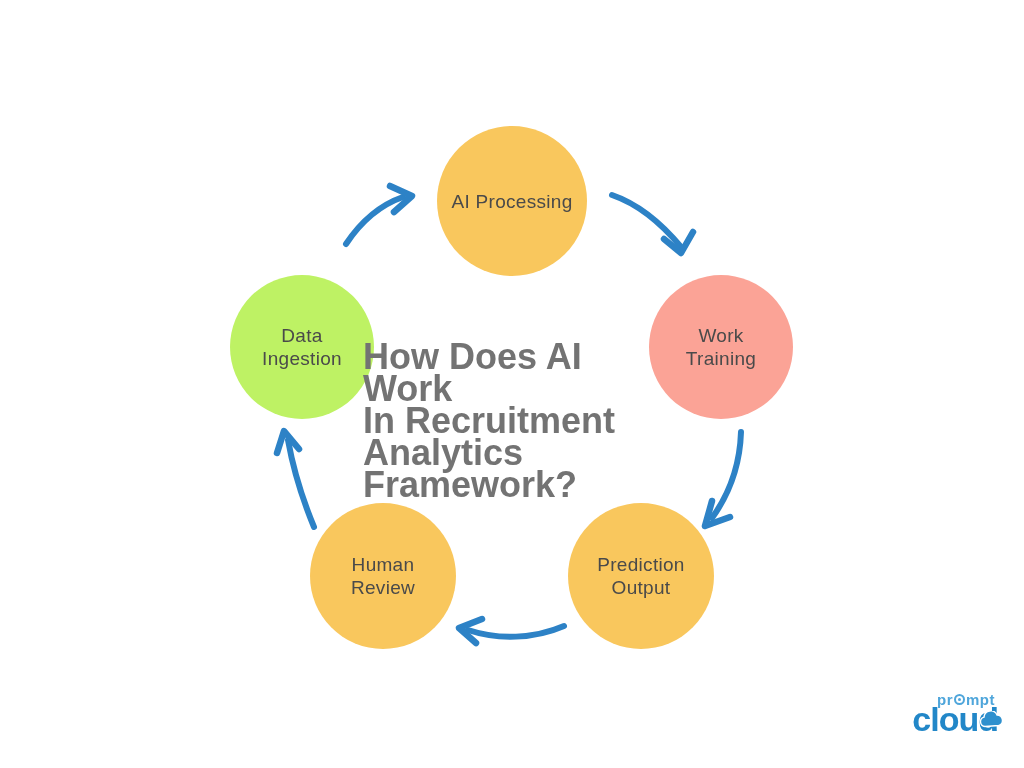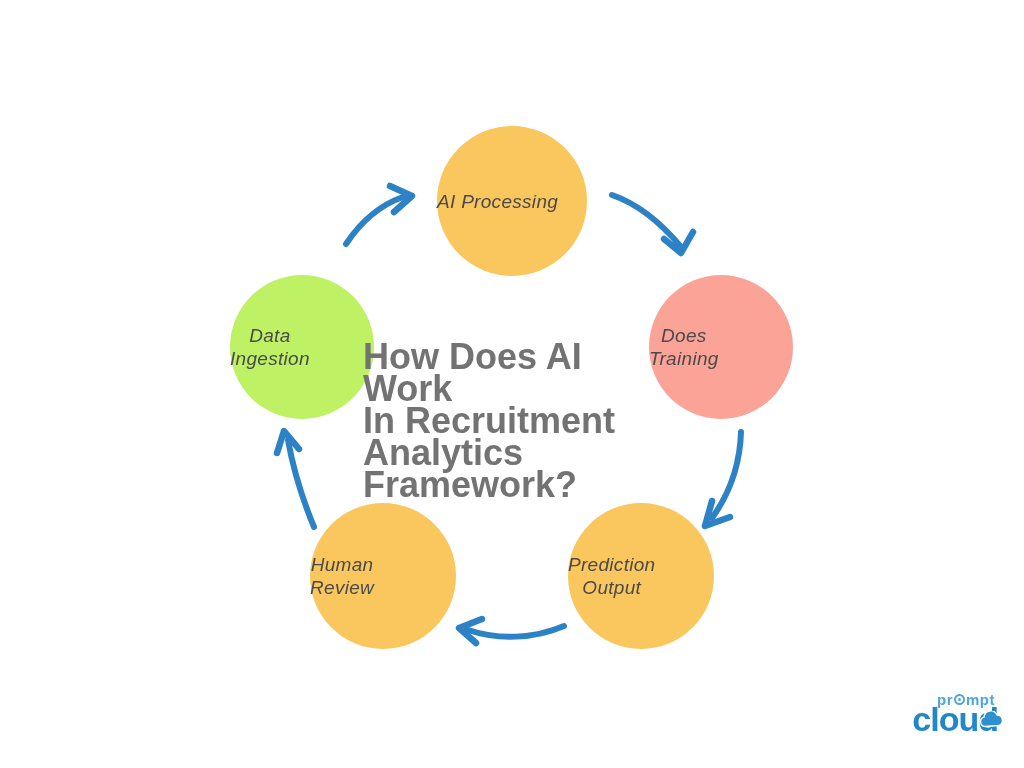--- a/index.html
+++ b/index.html
@@ -21,23 +21,22 @@
   .arrows path, .arrows polyline {
     fill: none;
     stroke-linecap: round;
     stroke-linejoin: round;
   }
   .node {
     position: absolute;
     border-radius: 50%;
     display: flex;
     align-items: center;
-    justify-content: flex-start;
+    justify-content: center;
     text-align: center;
-    font-style: italic;
   }
   .node span {
     font-size: 19px;
     line-height: 23px;
     letter-spacing: 0.3px;
     color: #4a4a4a;
     white-space: pre-line;
   }
   .node--ai         { left: 437px; top: 126px; width: 150px; height: 150px; }
   .node--model      { left: 649px; top: 275px; width: 144px; height: 144px; }
@@ -128,21 +127,21 @@
       <path d="M 314 527 C 302 498 293 468 288 440" stroke="currentColor" stroke-width="6"></path>
       <polyline points="277,453 284,431 299,449" stroke="currentColor" stroke-width="6.5"></polyline>
     </g>
   </svg>
 
   <div class="node node--ai" style="background-color: rgb(249, 199, 93);">
     <span>AI Processing</span>
   </div>
 
   <div class="node node--model" style="background-color: rgb(251, 163, 150);">
-    <span>Does
+    <span>Work
 Training</span>
   </div>
 
   <div class="node node--prediction" style="background-color: rgb(249, 199, 93);">
     <span>Prediction
 Output</span>
   </div>
 
   <div class="node node--human" style="background-color: rgb(249, 199, 93);">
     <span>Human

